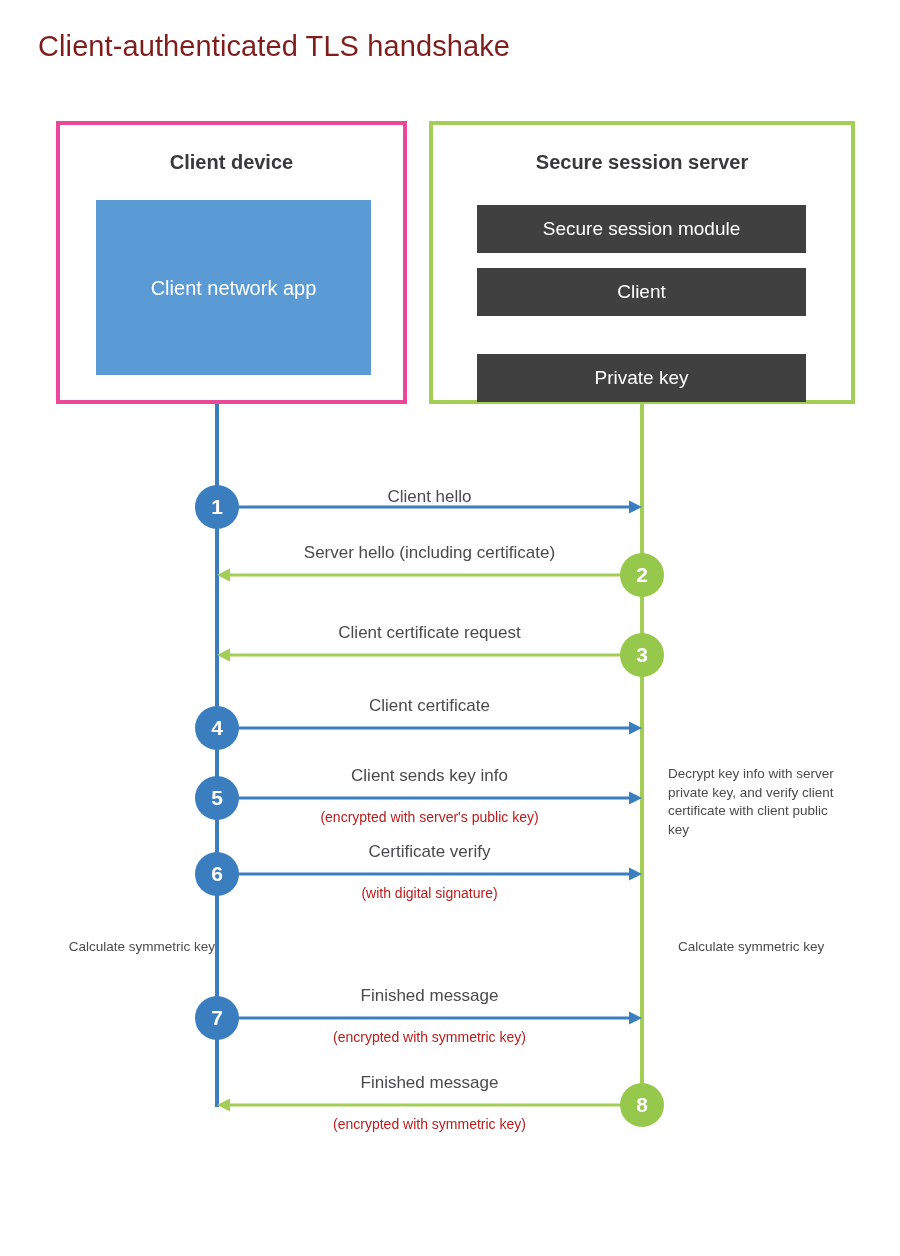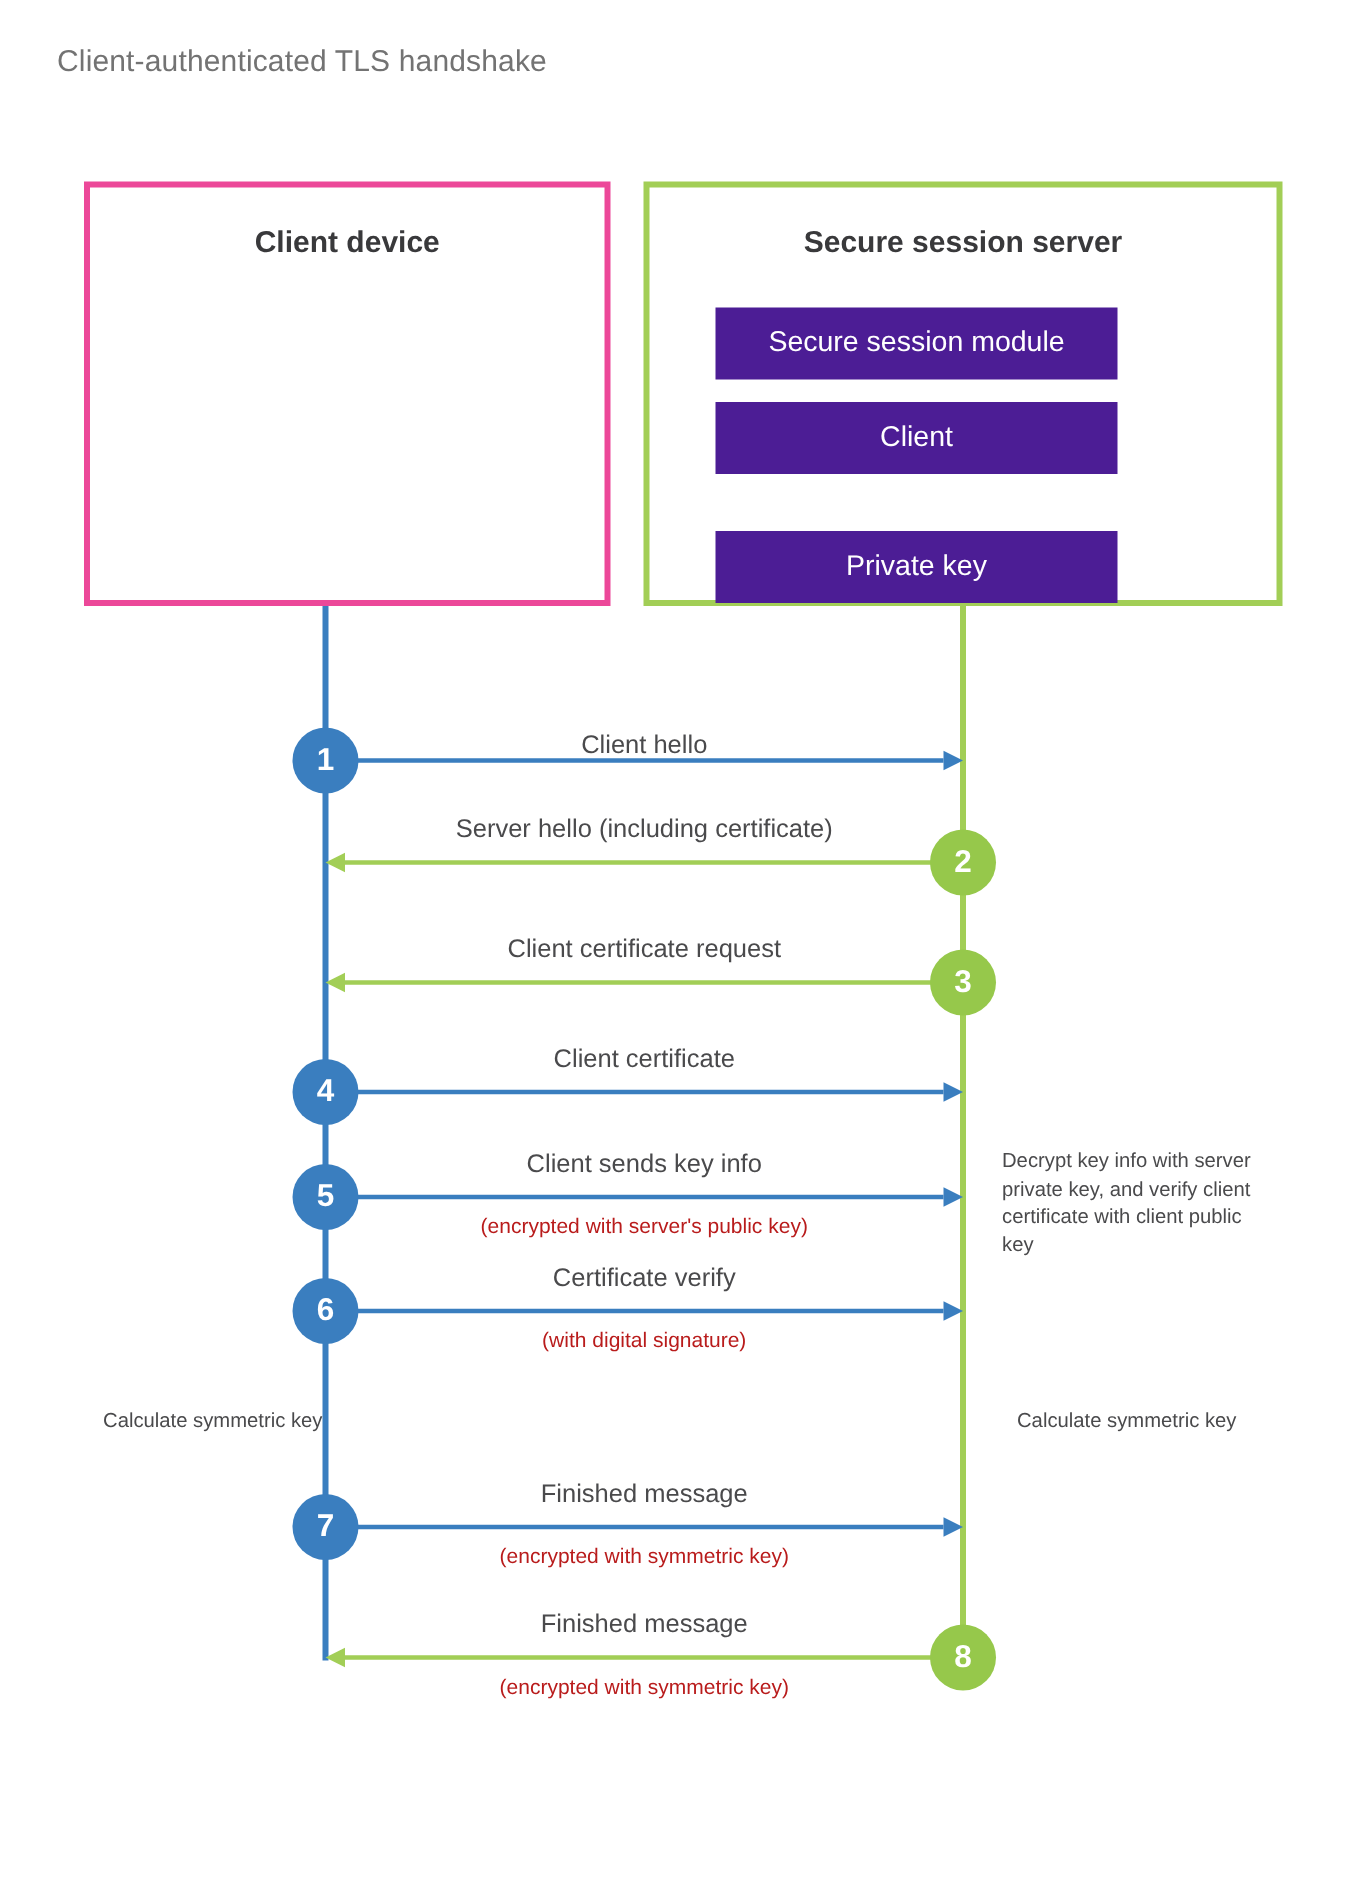--- a/index.html
+++ b/index.html
@@ -20,23 +20,23 @@
     position: absolute;
     left: 0; top: 0;
     width: 900px;
     height: 1256px;
   }
 
   .page-title {
     position: absolute;
     left: 38px;
     top: 30px;
-    font-size: 20px;
+    font-size: 29px;
     font-weight: 400;
-    color: #737373;
+    color: #7f1d1d;
     letter-spacing: 0.1px;
     white-space: nowrap;
   }
 
   
   .actor-box {
     position: absolute;
     background: #ffffff;
     box-sizing: border-box;
   }
@@ -78,23 +78,23 @@
     display: flex;
     align-items: center;
     justify-content: center;
     text-align: center;
     line-height: 1.3;
   }
 
   .server-sub {
     position: absolute;
     left: 44px;
-    width: 268px;
+    width: 329px;
     height: 48px;
-    background: #4c1d95;
+    background: #404040;
     color: #ffffff;
     font-size: 19px;
     display: flex;
     align-items: center;
     justify-content: center;
     text-align: center;
   }
   #server-sub-0 { top: 80px; }
   #server-sub-1 { top: 143px; }
   #server-sub-2 { top: 206px; margin-top: 23px; }
@@ -192,20 +192,21 @@
 </style>
 </head>
 <body>
 
 <div id="diagram-root">
 
   <div class="page-title">Client-authenticated TLS handshake</div>
 
   <div class="actor-box" id="client-box">
     <div class="actor-title">Client device</div>
+    <div id="client-app">Client network app</div>
   </div>
 
   <div class="actor-box" id="server-box">
     <div class="actor-title">Secure session server</div>
     <div class="server-sub" id="server-sub-0">Secure session module</div>
     <div class="server-sub" id="server-sub-1">Client</div>
     <div class="server-sub" id="server-sub-2">Private key</div>
   </div>
 
   <div class="lifeline" id="client-lifeline"></div>

